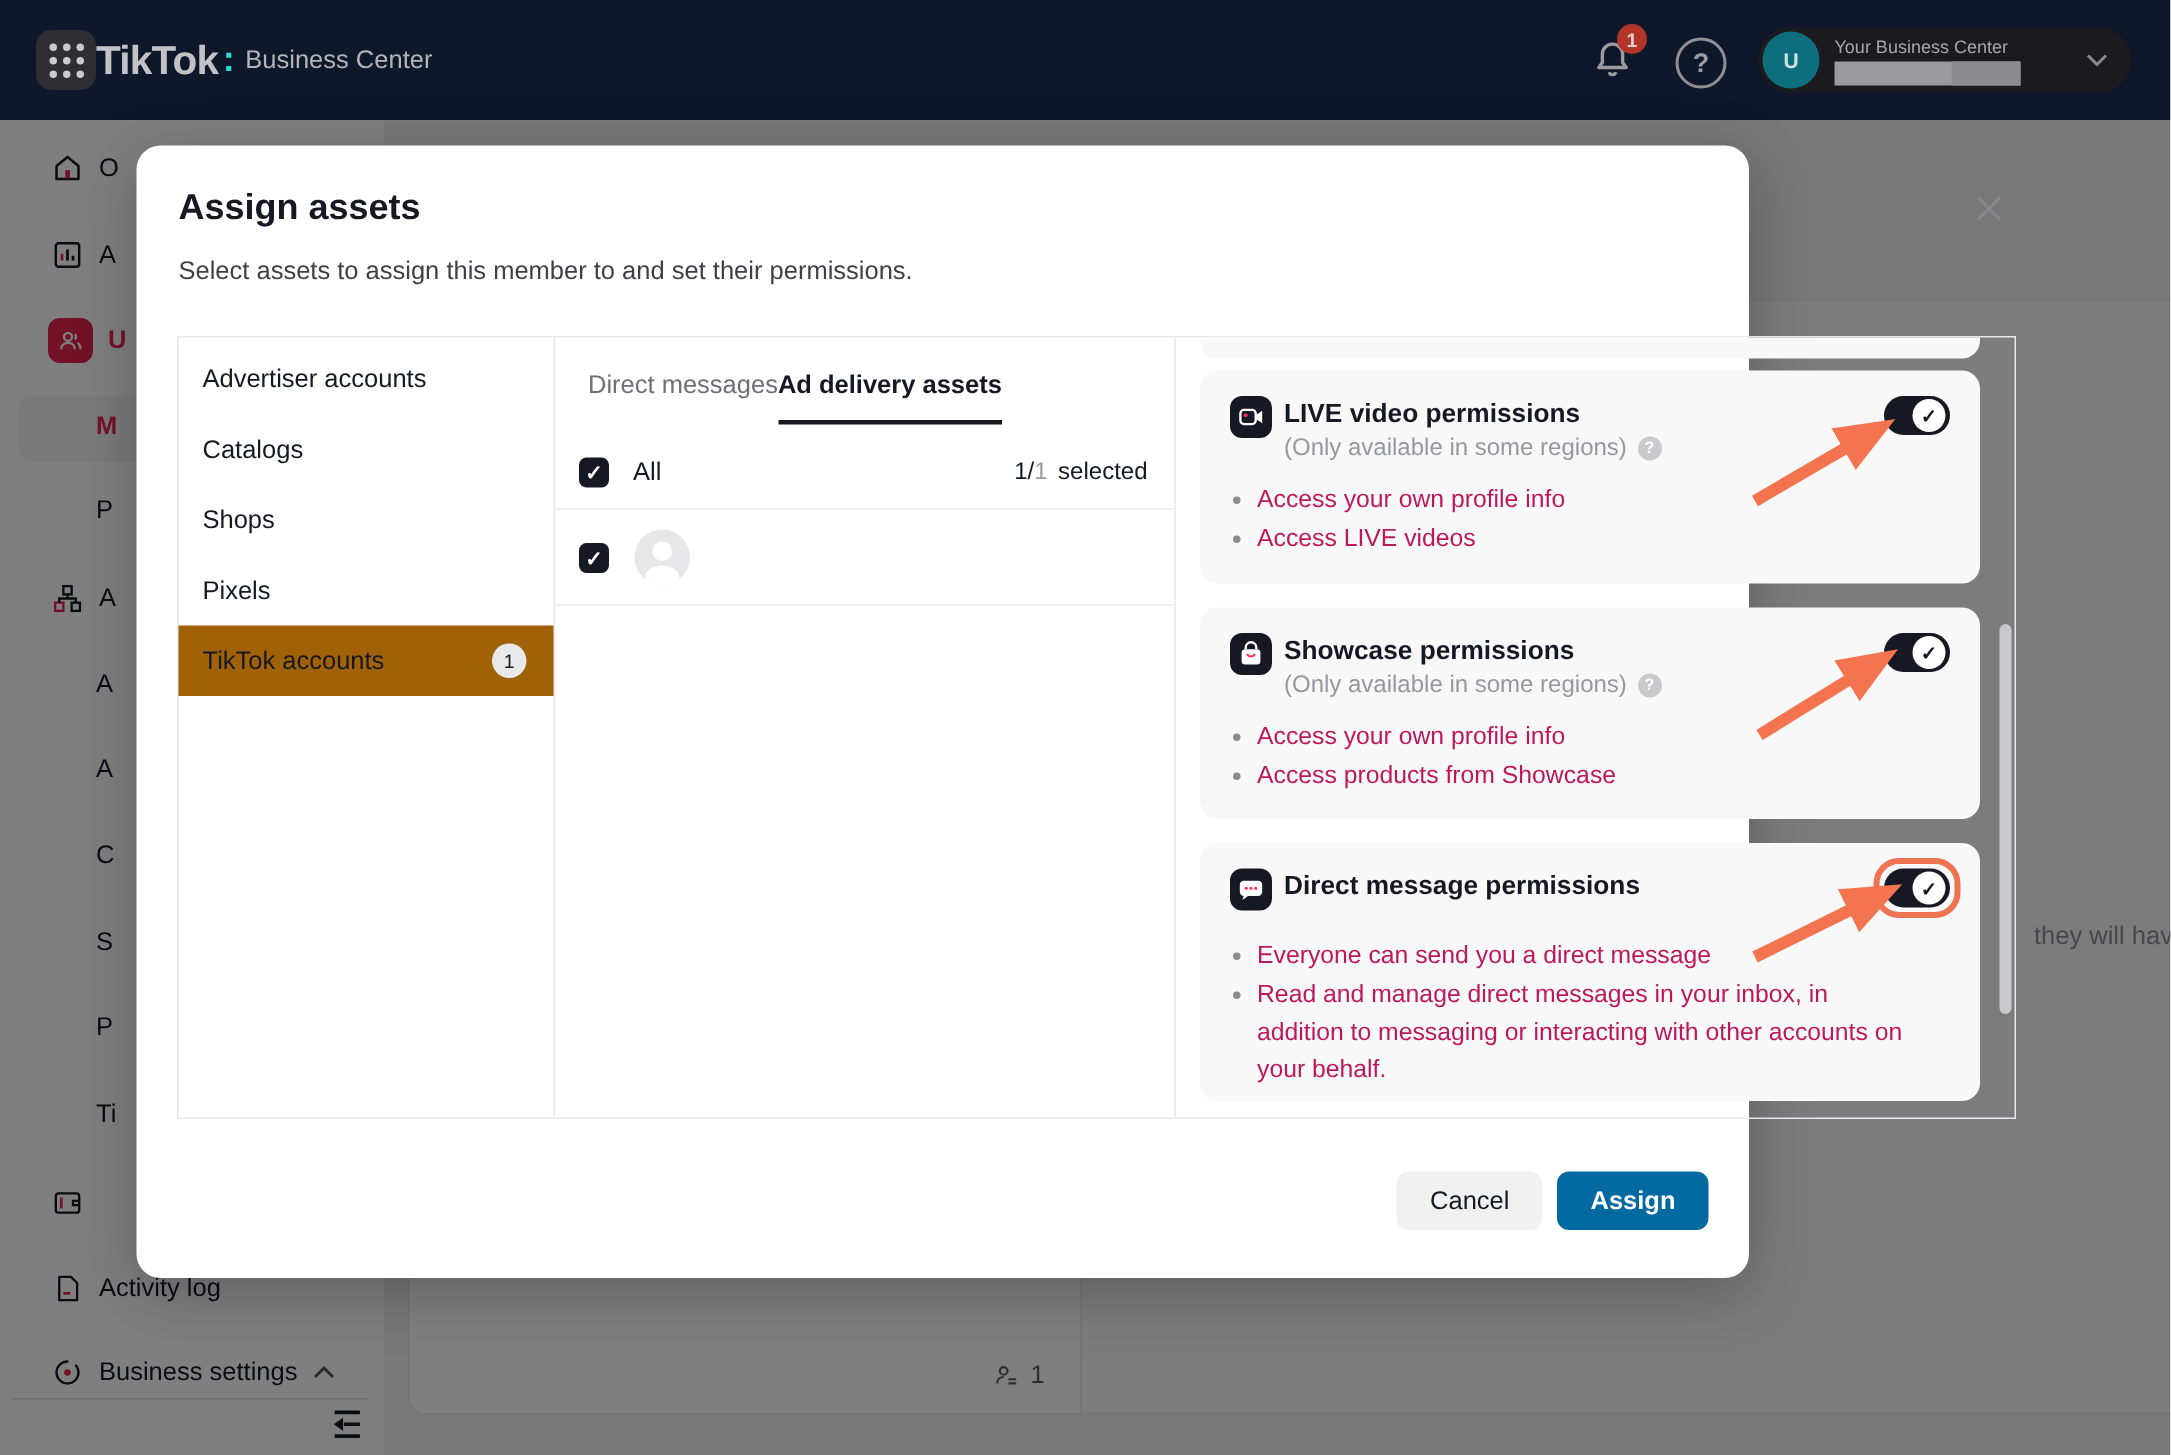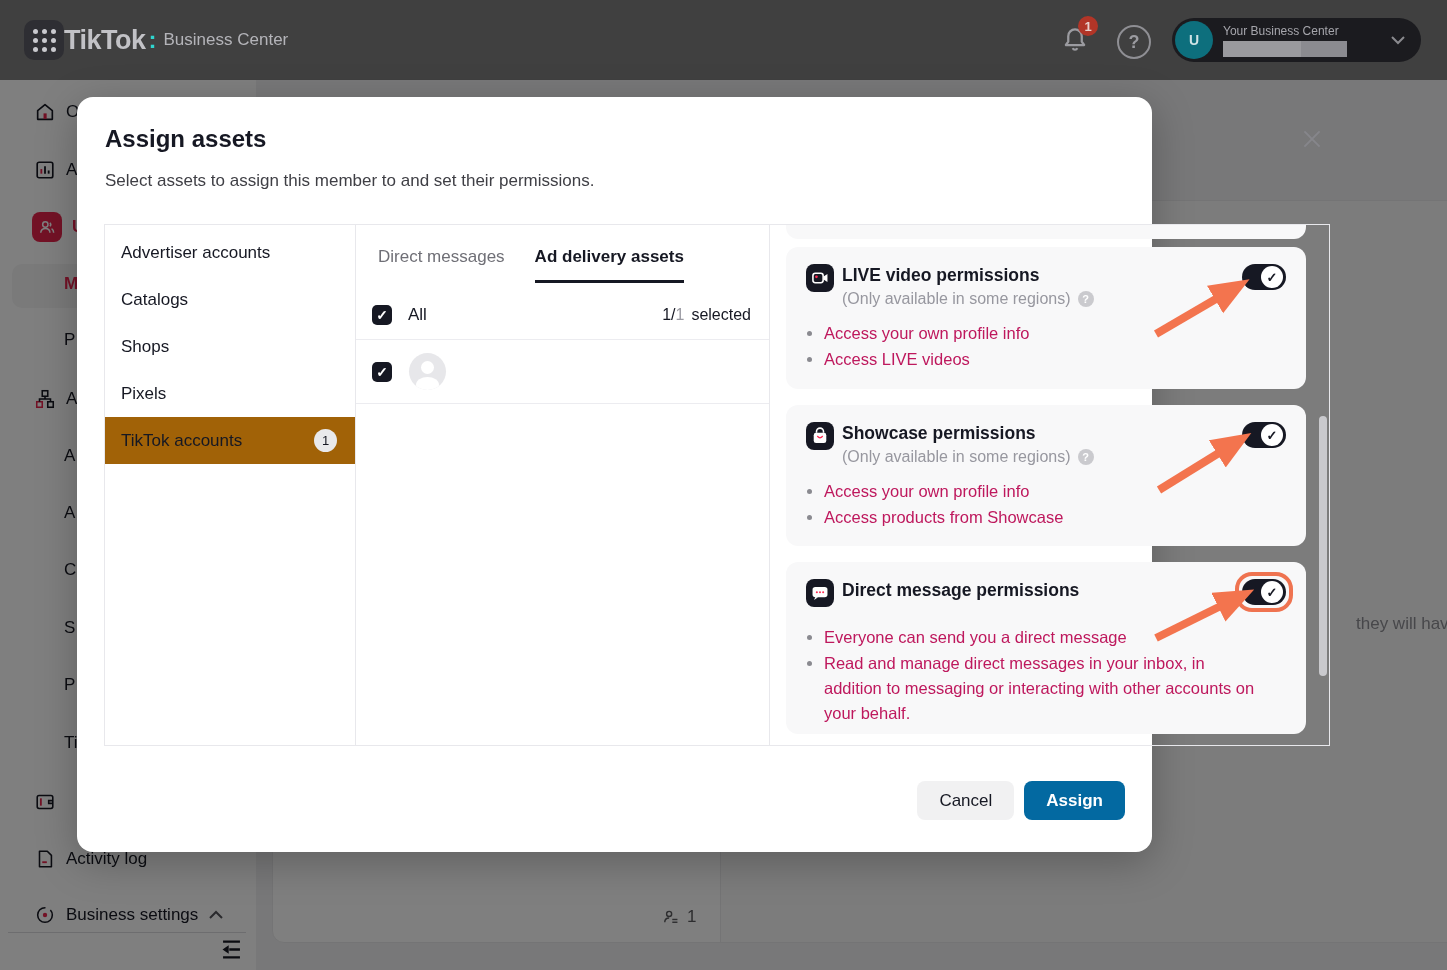--- a/index.html
+++ b/index.html
@@ -1,21 +1,21 @@
 <!DOCTYPE html>
 <html><head>
 <meta charset="utf-8">
 <style>
   html,body{margin:0;padding:0;}
   body{width:1447px;height:970px;position:relative;overflow:hidden;
        font-family:"Liberation Sans",sans-serif;background:#f1f1f3;color:#161823;}
   .stage{position:absolute;inset:0;overflow:hidden;}
 
   
-  .topbar{position:absolute;left:0;top:0;width:1447px;height:80px;background:#404040;
+  .topbar{position:absolute;left:0;top:0;width:1447px;height:80px;background:#0f172a;
           display:flex;align-items:center;z-index:3;}
   .grid-btn{position:absolute;left:24px;top:20px;width:40px;height:40px;border-radius:10px;
             background:#2e2e33;display:grid;grid-template-columns:repeat(3,5px);
             grid-template-rows:repeat(3,5px);gap:4px;place-content:center;cursor:pointer;}
   .grid-btn i{width:5px;height:5px;border-radius:50%;background:#c9c9ce;}
   .logo-wrap{position:absolute;left:64px;top:0;height:80px;display:flex;align-items:center;gap:7px;}
   .logo-main{font-size:27px;font-weight:700;color:#c2c2c6;letter-spacing:-.5px;}
   .logo-colon{font-size:24px;font-weight:700;color:#2fd6cf;margin-left:-4px;}
   .logo-sub{font-size:17px;color:#b4b4b9;}
   .bell-wrap{position:absolute;left:1060px;top:24px;width:34px;height:34px;cursor:pointer;}
@@ -56,38 +56,38 @@
   .table-vline{position:absolute;left:447px;top:0;bottom:0;width:1px;background:#e9e9eb;}
   .table-right{position:absolute;left:448px;top:0;right:0;bottom:0;background:#f8f8f9;}
   .member-count{position:absolute;left:389px;top:706px;display:flex;align-items:center;gap:6px;
                 color:#5a5a5e;font-size:17px;}
   .bg-cut-text{position:absolute;left:1100px;top:534px;font-size:17px;color:#8f8f95;white-space:nowrap;}
 
   
   .overlay{position:absolute;left:0;top:80px;width:1447px;height:890px;background:rgba(0,0,0,0.5);z-index:2;}
 
   
-  .modal{position:absolute;left:77px;top:97px;width:1075px;height:755px;background:#ffffff;
+  .modal{position:absolute;left:91px;top:97px;width:1075px;height:755px;background:#ffffff;
          border-radius:16px;z-index:4;box-shadow:0 10px 40px rgba(0,0,0,.25);}
   .modal-title{position:absolute;left:28px;top:28px;font-size:24px;font-weight:700;color:#161823;}
   .modal-subtitle{position:absolute;left:28px;top:74px;font-size:17px;color:#3f3f45;}
   .close-btn{position:absolute;left:1222px;top:29px;width:26px;height:26px;cursor:pointer;}
 
   .content-box{position:absolute;left:27px;top:127px;width:1226px;height:522px;
                border:1px solid #e8e8ec;display:flex;box-sizing:border-box;}
   
   .col-types{width:251px;border-right:1px solid #e8e8ec;box-sizing:border-box;padding-top:4px;flex:0 0 251px;}
   .type-item{height:47px;display:flex;align-items:center;padding:0 18px 0 16px;font-size:17px;
              color:#161823;cursor:pointer;justify-content:space-between;}
   .type-item.sel{background:#a16207;}
   .type-badge{width:23px;height:23px;border-radius:50%;background:#e9e9eb;font-size:13px;color:#161823;
               display:flex;align-items:center;justify-content:center;}
   
   .col-list{width:414px;border-right:1px solid #e8e8ec;box-sizing:border-box;flex:0 0 414px;}
-  .tabs{display:flex;gap:30px;margin:22px 20px 0 22px;}
+  .tabs{display:flex;margin:22px 20px 0 22px;}
   .tab{font-size:17px;color:#6f6f76;padding-bottom:13px;cursor:pointer;}
   .tab.active{color:#161823;font-weight:700;border-bottom:3px solid #161823;}
   .search-box{margin:13px 17px 0 16px;height:36px;background:#f1f1f2;border-radius:4px;
               display:flex;align-items:center;padding:0 10px;gap:8px;}
   .search-box input{border:none;outline:none;background:transparent;font-size:16px;color:#161823;
                     width:100%;font-family:"Liberation Sans",sans-serif;}
   .search-box input::placeholder{color:#bcbcc2;}
   .all-row{margin-top:8px;height:48px;display:flex;align-items:center;padding:0 18px 0 16px;
            border-bottom:1px solid #ececf0;}
   .cbox{width:20px;height:20px;border-radius:5px;background:#161823;color:#fff;font-size:14px;

